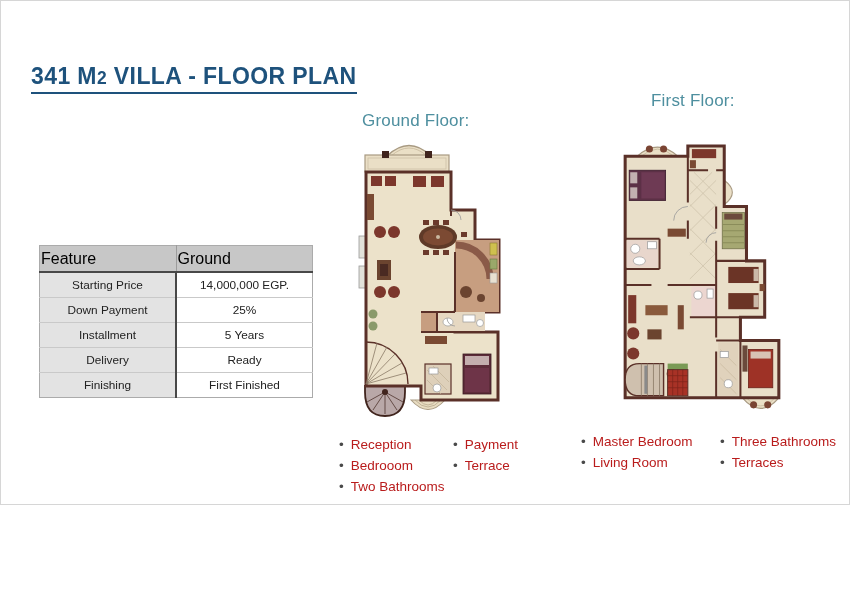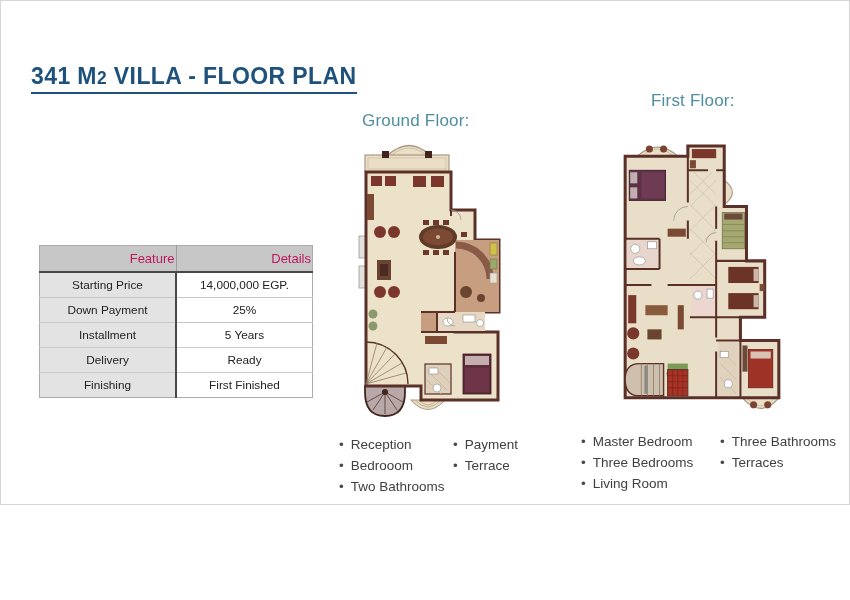--- a/index.html
+++ b/index.html
@@ -16,22 +16,22 @@
     white-space:nowrap;
   }
   .page-title .small2{font-size:0.76em;}
   
   table.pricing{
     position:absolute;left:38px;top:244px;width:274px;
     border-collapse:collapse;table-layout:fixed;
     border:1px solid #ababab;
   }
   table.pricing th{
-    background:#c7c7c7;font-weight:normal;font-size:13px;color:#be185d;
-    height:23px;text-align:right;border-bottom:2px solid #484848;
+    background:#c7c7c7;font-weight:normal;font-size:16px;color:#000000;
+    height:23px;text-align:left;border-bottom:2px solid #484848;
   }
   table.pricing th + th{border-left:1px solid #9c9c9c;}
   table.pricing td{
     font-size:11.8px;color:#222;height:22px;text-align:center;
     border-top:1px solid #c9c9c9;
   }
   td.feature-cell{background:#e3e3e3;width:132px;}
   td.details-cell{background:#ffffff;border-left:2px solid #484848;}
   
   .floor-label{position:absolute;font-size:17px;color:#4E8F9F;letter-spacing:.2px;}
@@ -39,40 +39,40 @@
   #first-label{left:650px;top:90px;}
   
   .plan{position:absolute;}
   #ground-plan{left:352px;top:139px;width:150px;height:279px;}
   #first-plan{left:610px;top:135px;width:182px;height:287px;}
   
   ul.features{
     position:absolute;margin:0;padding:0;list-style:none;
   }
   ul.features li{
-    font-size:13.5px;color:#404040;line-height:21px;white-space:nowrap;
+    font-size:13.5px;color:#b91c1c;line-height:21px;white-space:nowrap;
   }
   ul.features li::before{content:"•";margin-right:7px;color:#4a4a4a;}
   #gf-col1{left:338px;top:433px;}
   #gf-col2{left:452px;top:433px;}
   #ff-col1{left:580px;top:430px;}
   #ff-col2{left:719px;top:430px;}
 </style>
 </head>
 <body>
 
 <div id="page">
 
   <h1 class="page-title"><span>341 M</span><span class="small2">2</span><span> VILLA - FLOOR PLAN</span></h1>
 
   <table class="pricing">
     <thead>
       <tr>
         <th>Feature</th>
-        <th>Details</th>
+        <th>Ground</th>
       </tr>
     </thead>
     <tbody>
       <tr>
         <td class="feature-cell">Starting Price</td>
         <td class="details-cell">14,000,000 EGP.</td>
       </tr>
       <tr>
         <td class="feature-cell">Down Payment</td>
         <td class="details-cell">25%</td>
@@ -239,21 +239,20 @@
     <li>Bedrooom</li>
     <li>Two Bathrooms</li>
   </ul>
   <ul class="features" id="gf-col2">
     <li>Payment</li>
     <li>Terrace</li>
   </ul>
 
   <ul class="features" id="ff-col1">
     <li>Master Bedroom</li>
-    <li>Three Bedrooms</li>
     <li>Living Room</li>
   </ul>
   <ul class="features" id="ff-col2">
     <li>Three Bathrooms</li>
     <li>Terraces</li>
   </ul>
 
 </div>
 
 </body></html>

